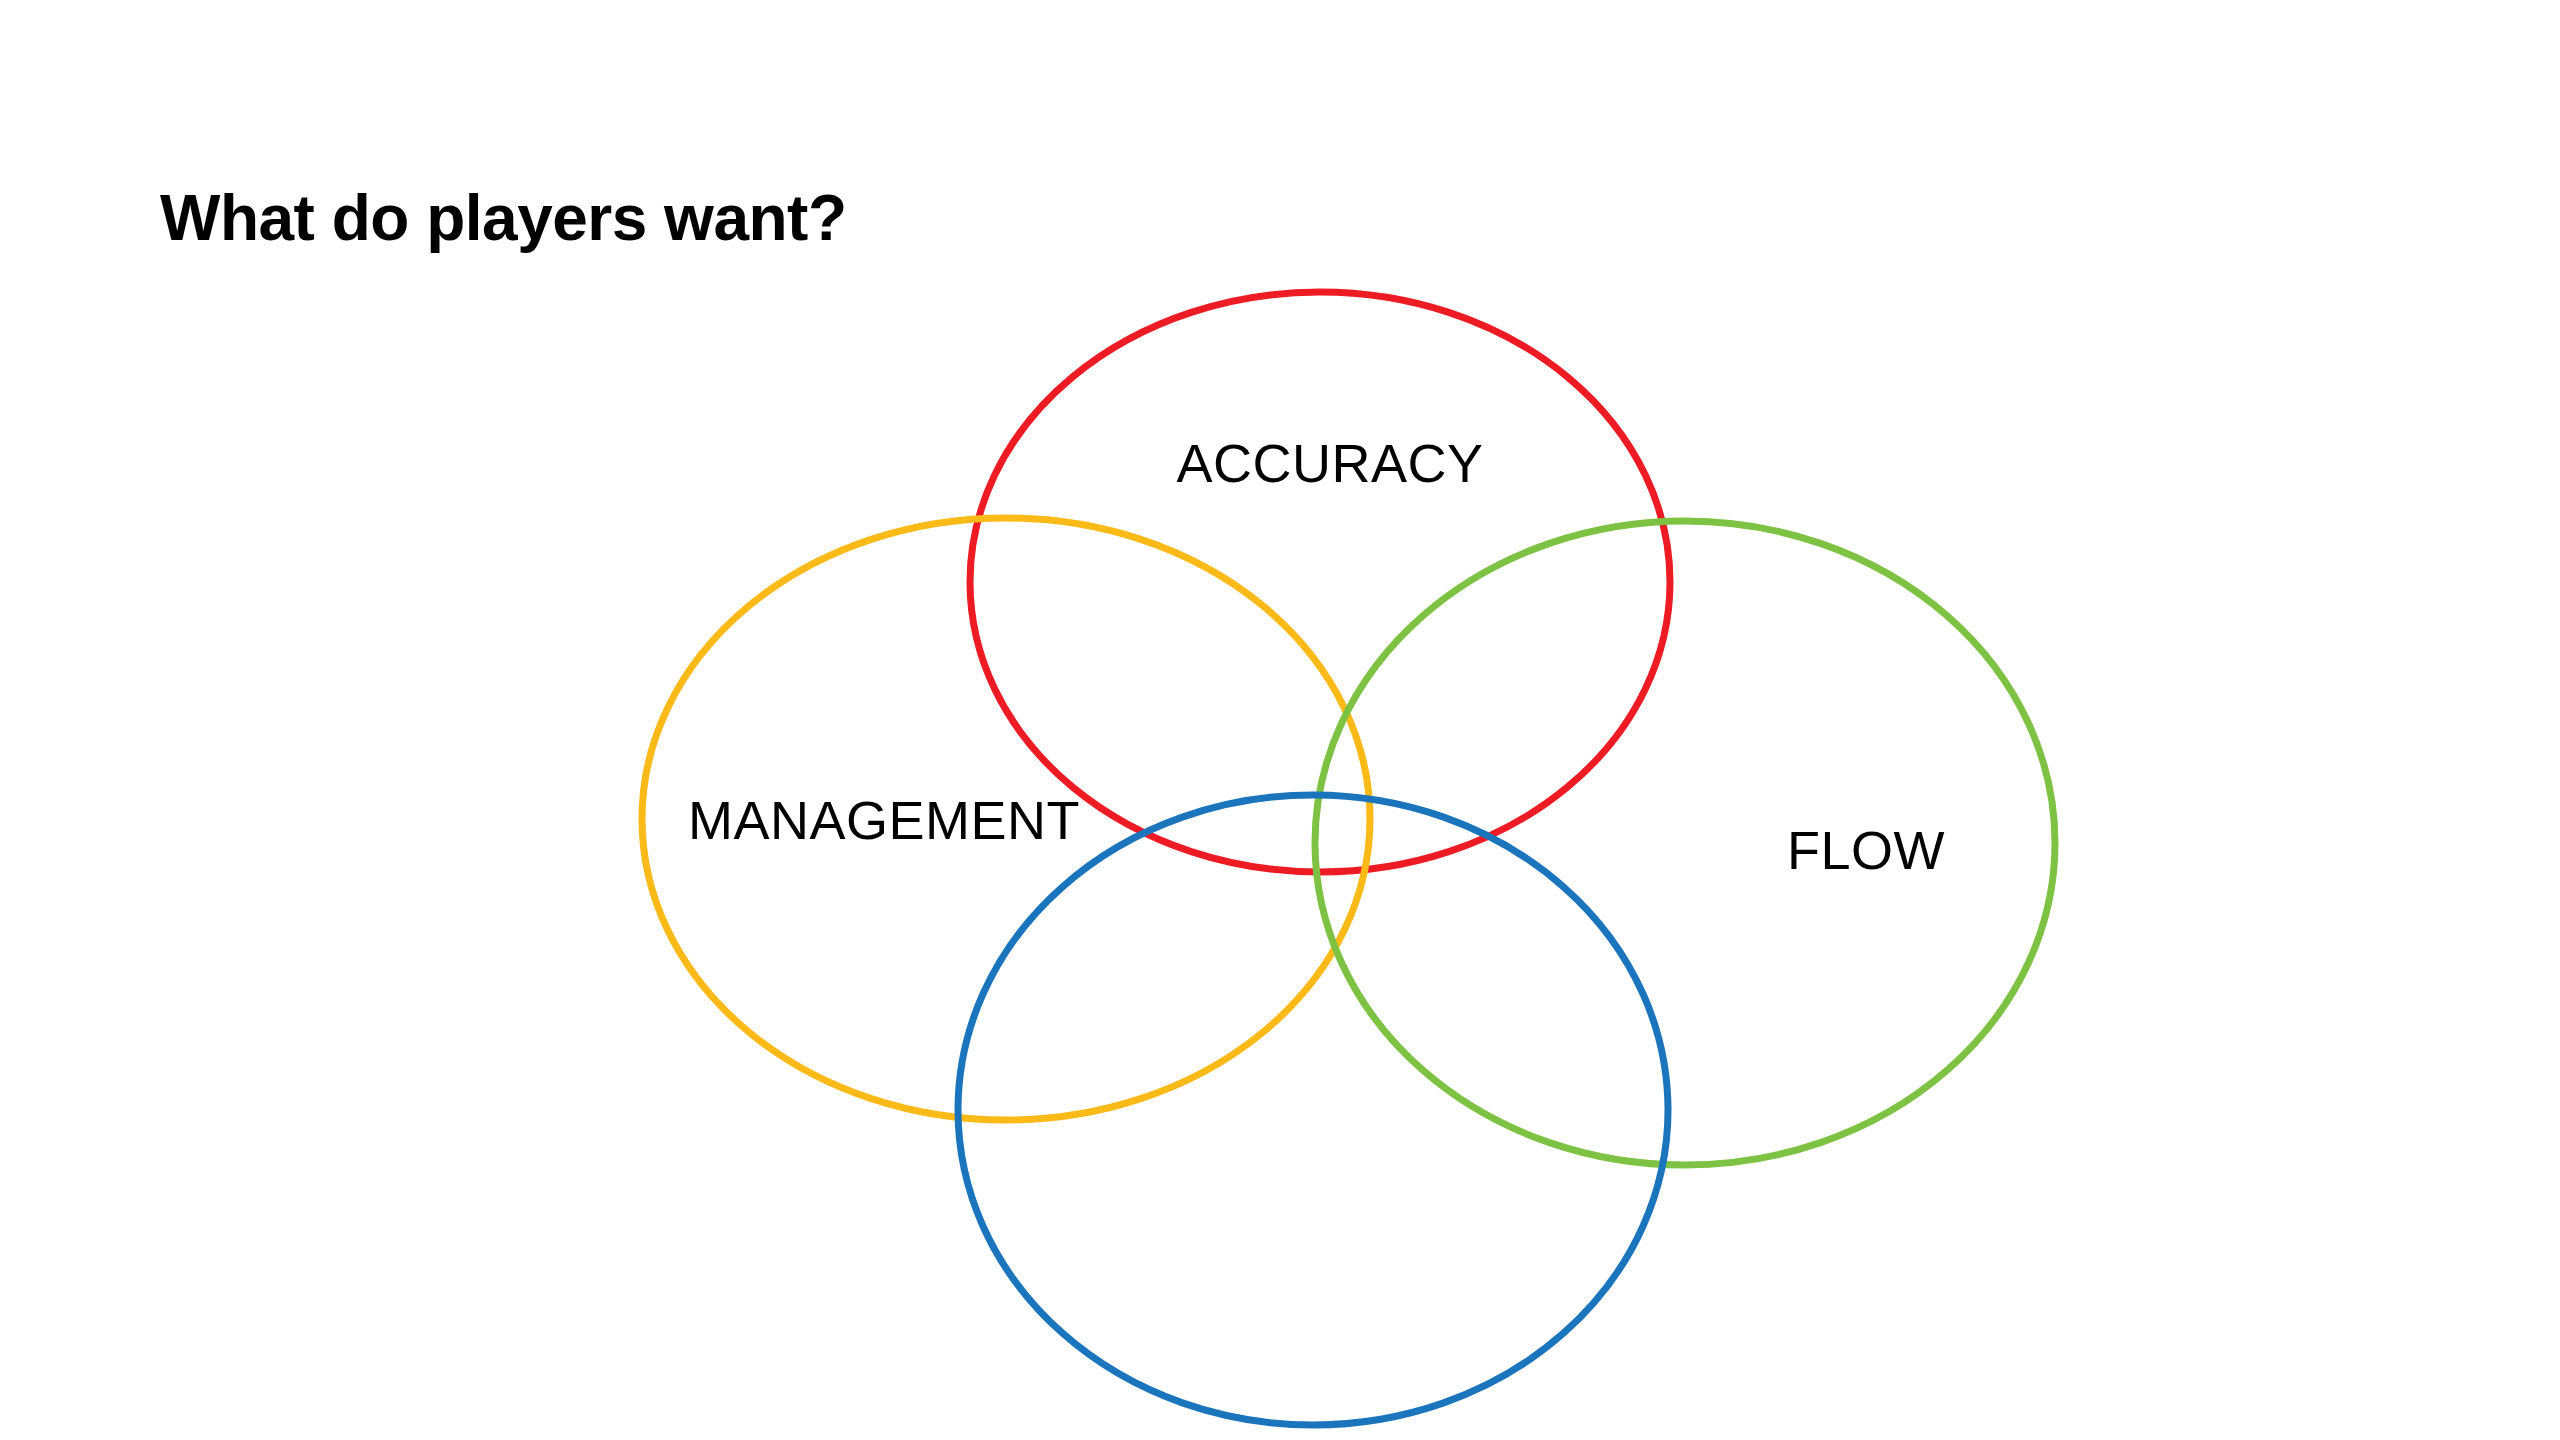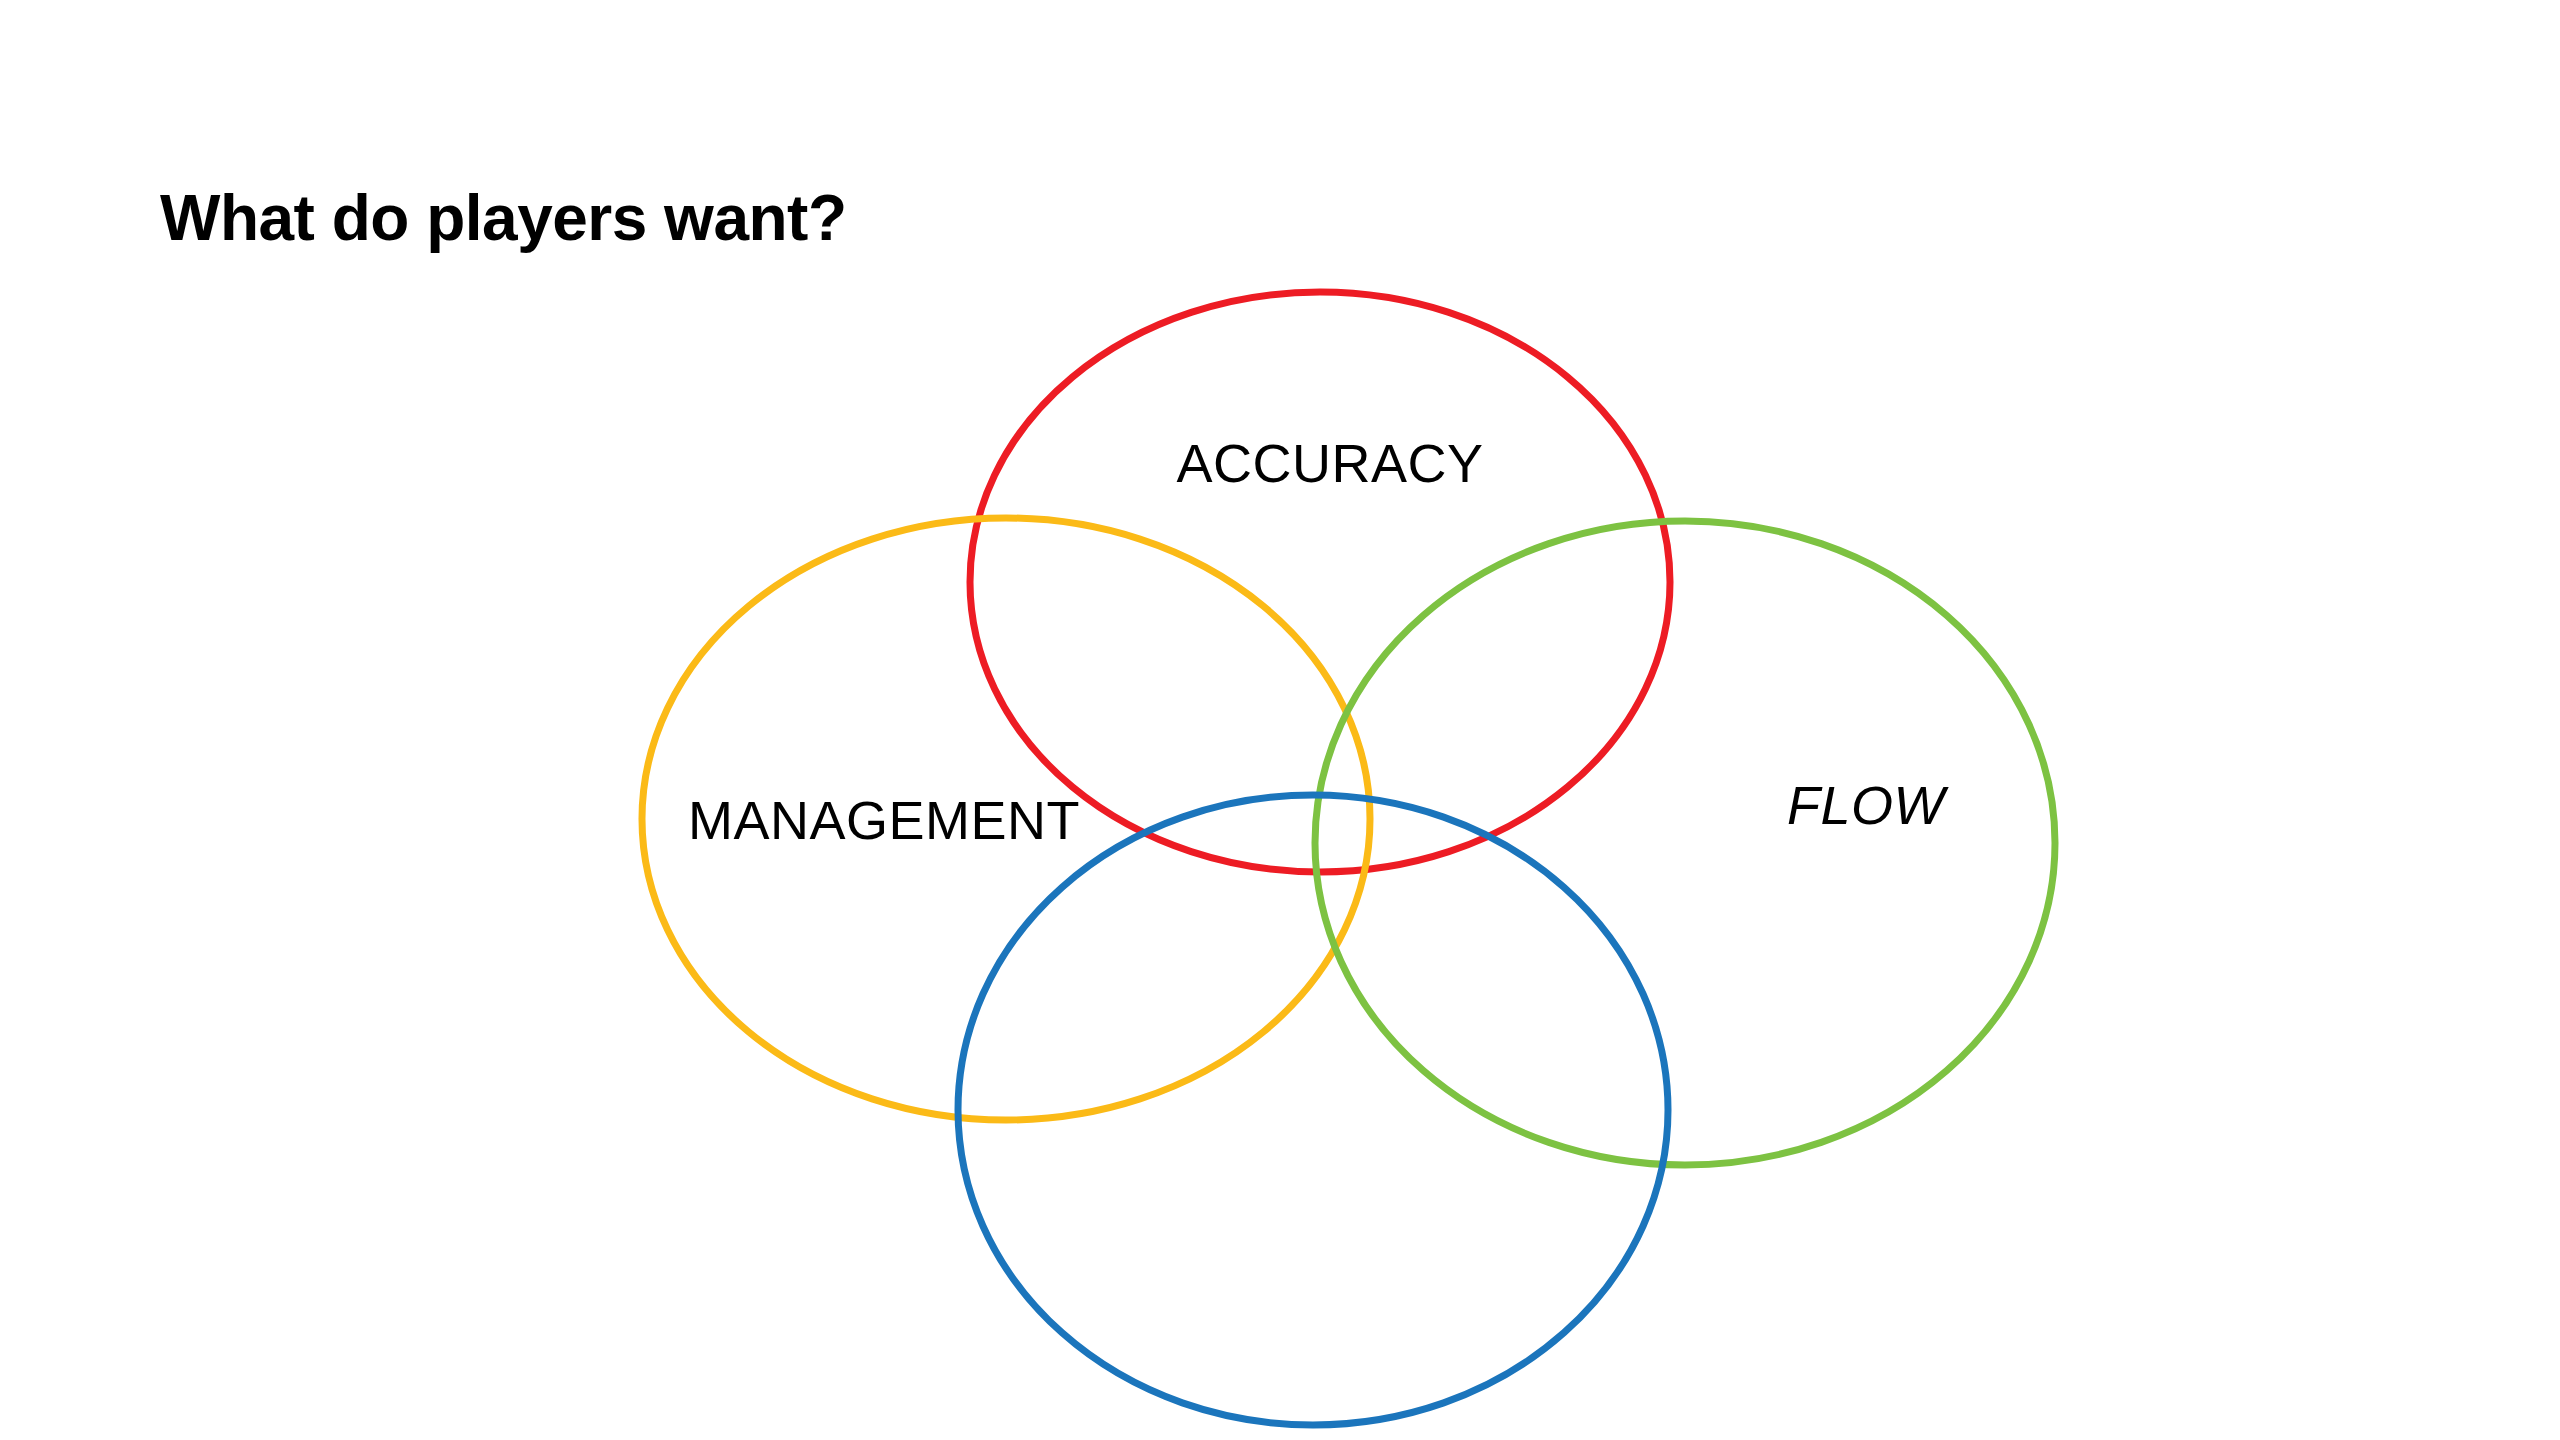--- a/index.html
+++ b/index.html
@@ -64,21 +64,21 @@
     position: absolute;
     font-size: 54px;
     font-weight: normal;
     color: #000000;
     white-space: nowrap;
     transform: translate(-50%, -50%);
     letter-spacing: 0.5px;
   }
   #label-accuracy    { left: 1330px; top: 463px; }
   #label-management  { left: 884px;  top: 820px; }
-  #label-flow        { left: 1866px; top: 805px; font-style: italic; }
+  #label-flow        { left: 1866px; top: 850px; }
   #label-consistency { left: 1316px; top: 1273px; }
 </style>
 </head>
 <body>
 
 <div id="slide" style="background: rgb(255, 255, 255);">
 
   <h1 id="slide-title">What do players want?</h1>
 
   <div id="venn-diagram">

